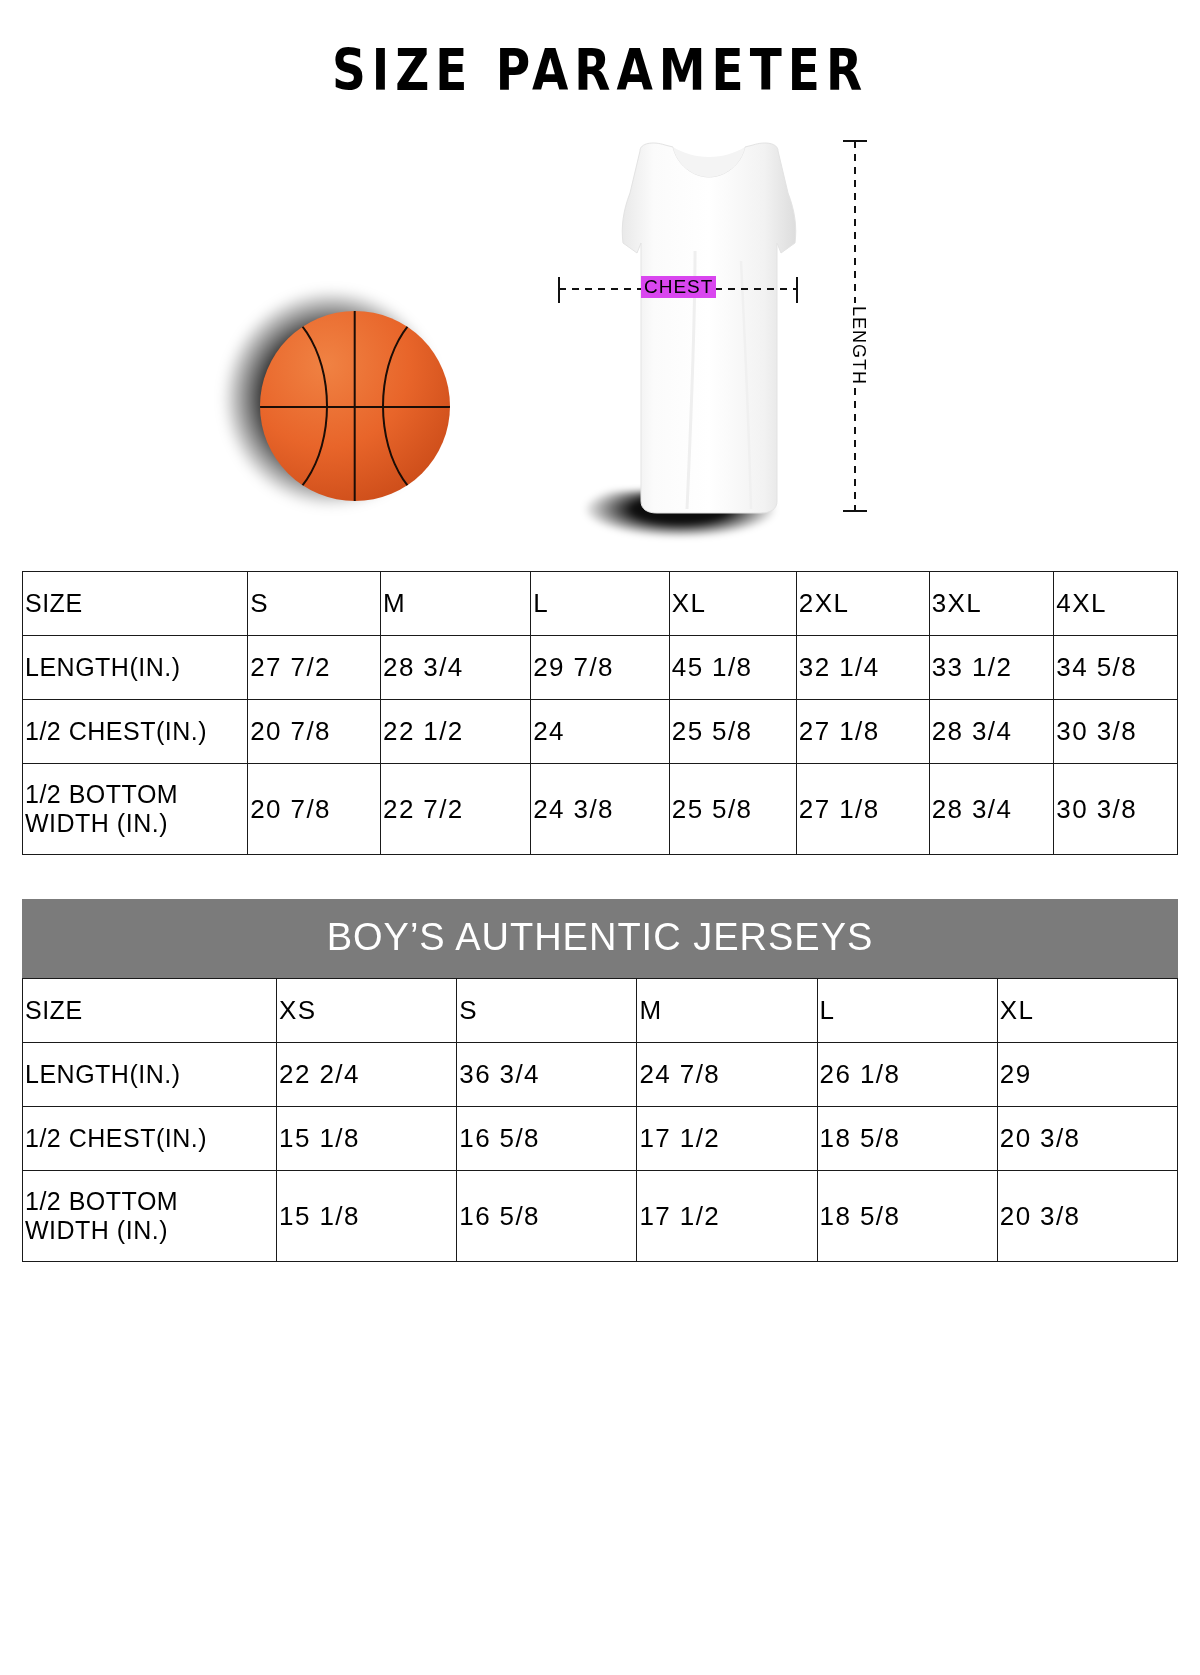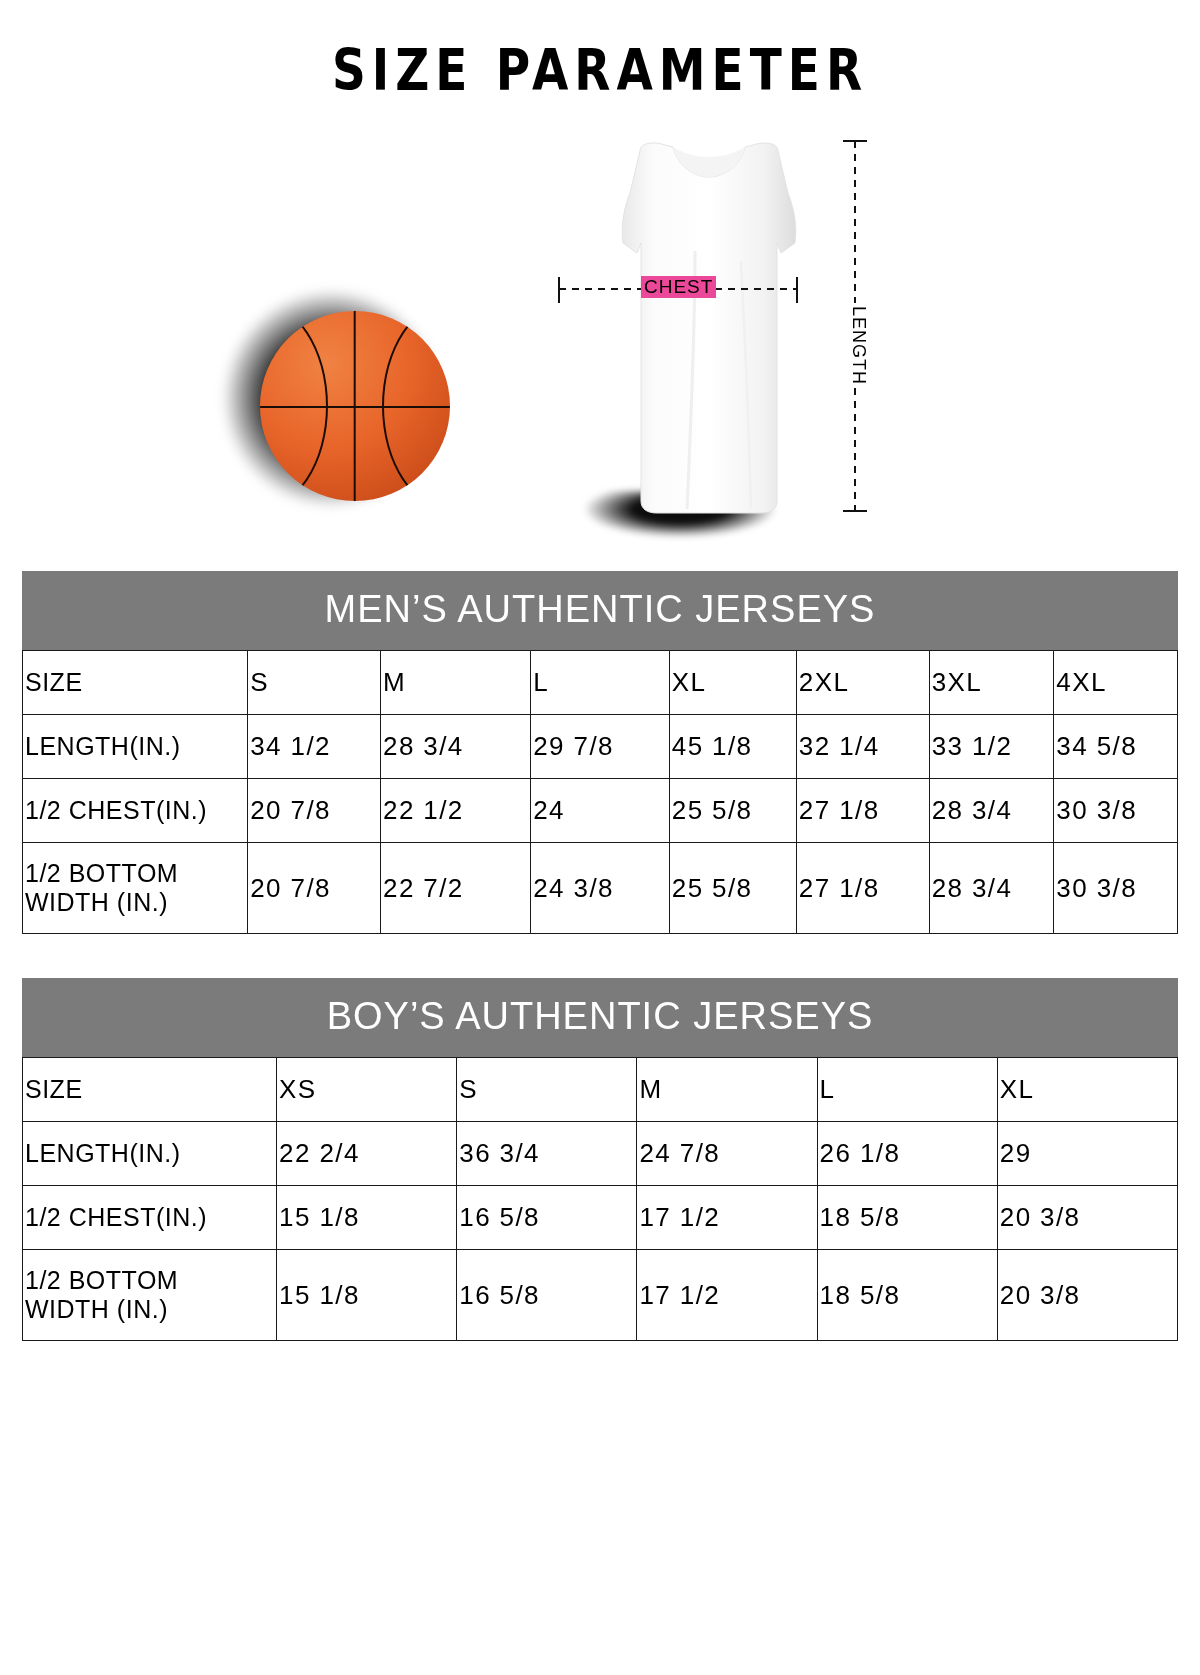--- a/index.html
+++ b/index.html
@@ -125,21 +125,21 @@
     filter: blur(3px);
   }
   .jersey-svg { position: absolute; left: 0; top: 0; }
 
   .chest-label {
     position: absolute;
     left: 96px;
     top: 145px;
     font-size: 19px;
     letter-spacing: 1px;
-    background: #ec4899;
+    background: #d946ef;
     padding: 0 3px;
     font-family: "Liberation Sans", sans-serif;
   }
   .length-label {
     position: absolute;
     left: 303px;
     top: 172px;
     font-size: 18px;
     letter-spacing: 1px;
     writing-mode: vertical-rl;
@@ -234,21 +234,20 @@
         <line x1="310" y1="10" x2="310" y2="380" stroke="#111" stroke-width="2" stroke-dasharray="7,6"></line>
         <line x1="298" y1="10" x2="322" y2="10" stroke="#111" stroke-width="2"></line>
         <line x1="298" y1="380" x2="322" y2="380" stroke="#111" stroke-width="2"></line>
       </svg>
       <div class="chest-label">CHEST</div>
       <div class="length-label">LENGTH</div>
     </div>
   </div>
 
   <div class="table-block">
-    <div class="tbl-head">MEN’S AUTHENTIC JERSEYS</div>
     <table class="size-table">
       <colgroup>
         <col style="width:19.5%">
           <col style="width:11.5%">
           <col style="width:13%">
           <col style="width:12%">
         <col style="width:11%">
           <col style="width:11.5%">
           <col style="width:10.8%">
           <col style="width:10.7%">
@@ -259,21 +258,21 @@
         <td>S</td>
         <td>M</td>
         <td>L</td>
         <td>XL</td>
         <td>2XL</td>
         <td>3XL</td>
         <td>4XL</td>
       </tr>
       <tr>
         <td class="rowlabel">LENGTH(IN.)</td>
-        <td>34  1/2</td>
+        <td>27  7/2</td>
         <td>28  3/4</td>
         <td>29  7/8</td>
         <td>45  1/8</td>
         <td>32  1/4</td>
         <td>33  1/2</td>
         <td>34  5/8</td>
       </tr>
       <tr>
         <td class="rowlabel">1/2 CHEST(IN.)</td>
         <td>20  7/8</td>

